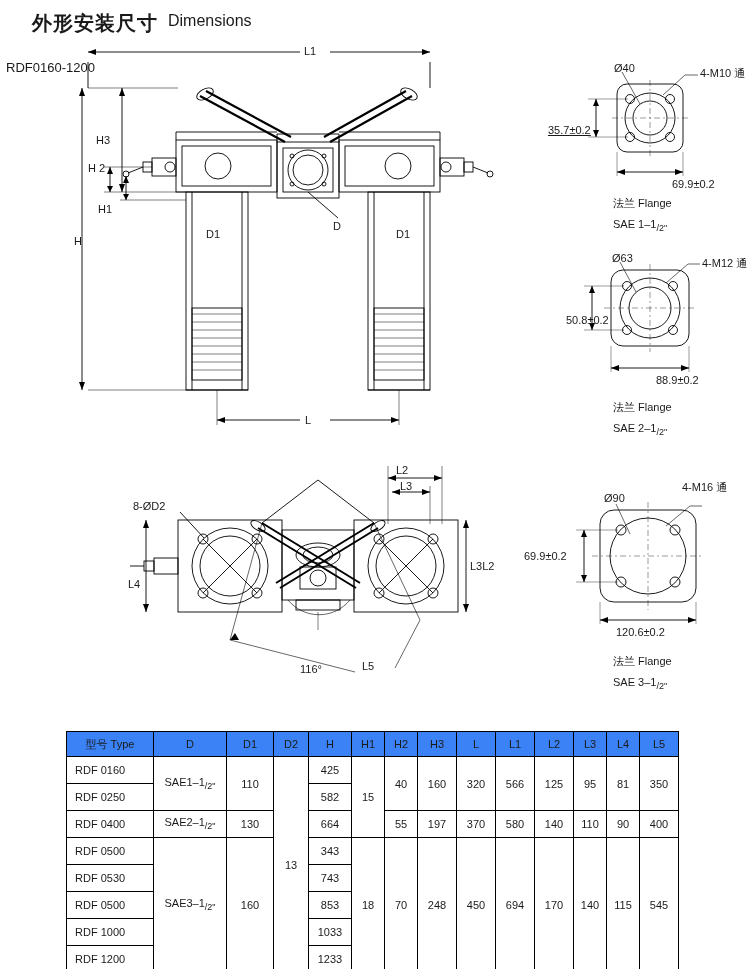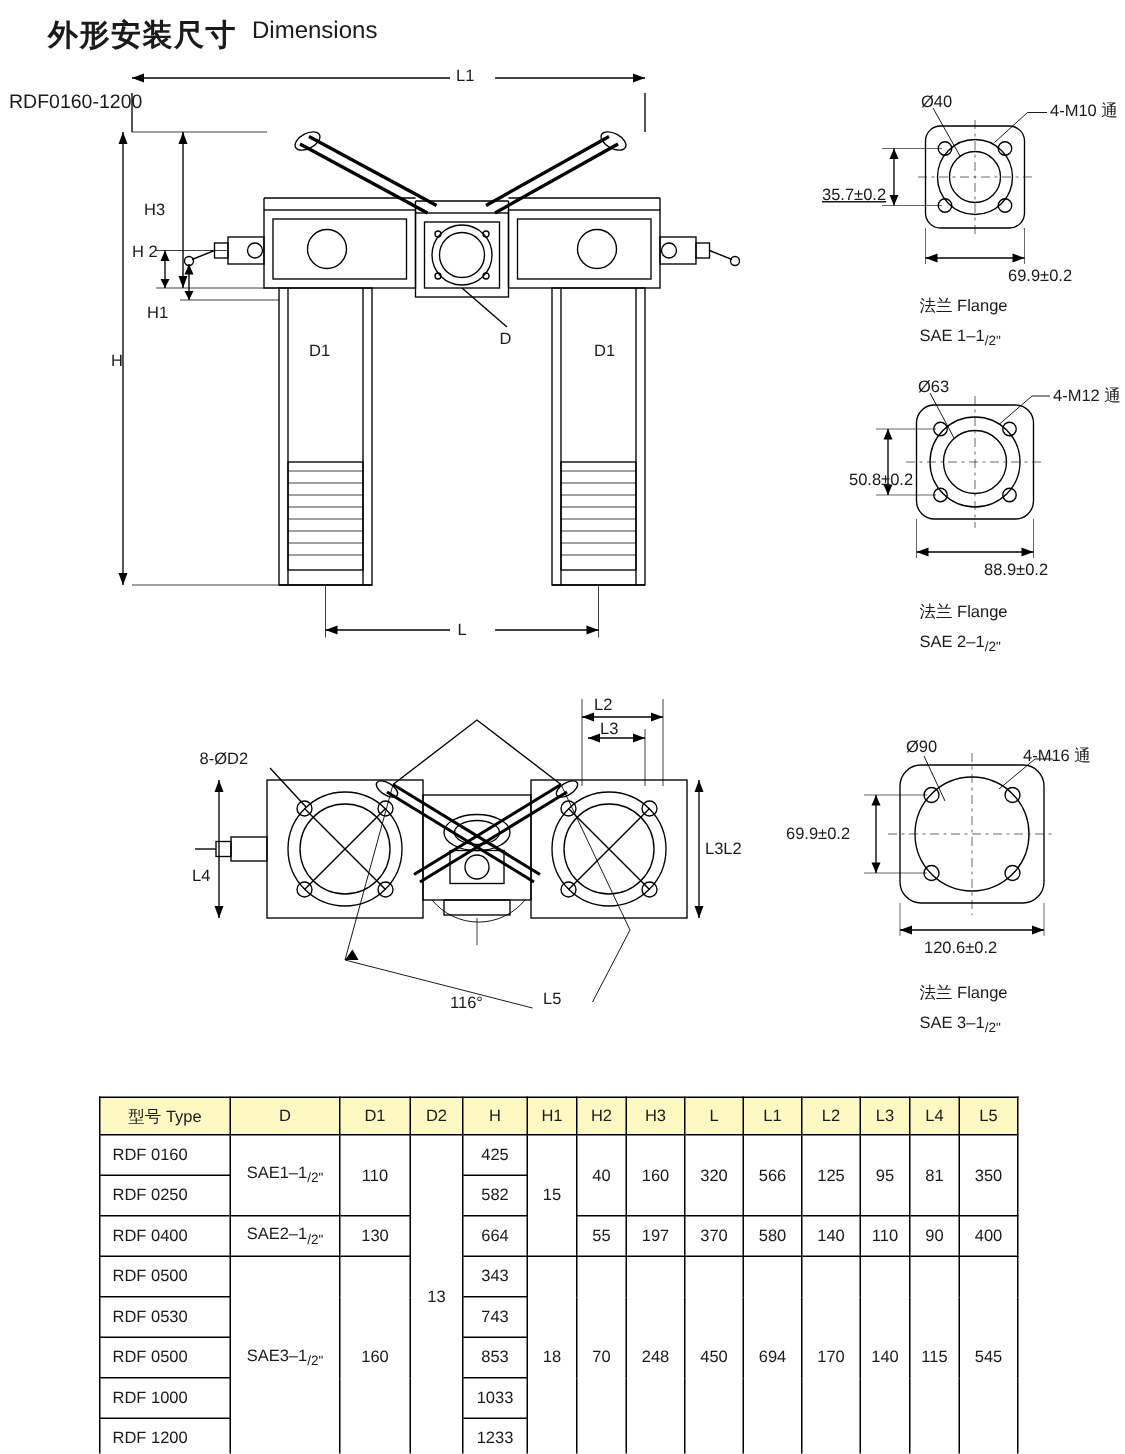--- a/index.html
+++ b/index.html
@@ -15,21 +15,21 @@
   #title-en{position:absolute;left:168px;top:12px;font-size:16px;}
   #model-label{position:absolute;left:6px;top:60px;font-size:13px;}
   svg{position:absolute;left:0;top:0;}
   .flange-cap{position:absolute;font-size:11px;white-space:nowrap;}
   
   #spec-table{position:absolute;left:66px;top:731px;border-collapse:collapse;font-size:11px;}
   #spec-table th,#spec-table td{
     border:1px solid #000;text-align:center;vertical-align:middle;
     padding:0;height:26px;font-weight:normal;
   }
-  #spec-table thead th{background:#fef9c3;font-size:11px;height:24px;}
+  #spec-table thead th{background:#3b82f6;font-size:11px;height:24px;}
   #spec-table td.type-cell{width:78px;text-align:left;padding-left:8px;margin-left:26px;}
   #spec-table th.type-head{width:78px;}
   #spec-table .w-d{width:72px;}
   #spec-table .w-d1{width:46px;}
   #spec-table .w-d2{width:34px;}
   #spec-table .w-h{width:42px;}
   #spec-table .w-s{width:32px;}
   #spec-table .w-l{width:38px;}
   sub.frac{font-size:9px;}
 </style>
@@ -320,21 +320,21 @@
 <div class="flange-cap" style="left:612px;top:252px;">Ø63</div>
 <div class="flange-cap" style="left:702px;top:256px;">4-M12 通</div>
 <div class="flange-cap" style="left:544px;top:314px;margin-left:22px;">50.8±0.2</div>
 <div class="flange-cap" style="left:656px;top:374px;">88.9±0.2</div>
 <div class="flange-cap" style="left:613px;top:400px;">法兰 Flange</div>
 <div class="flange-cap" style="left:613px;top:422px;">
   <span>SAE 2–1</span><sub class="frac">/2"</sub>
 </div>
 
 <div class="flange-cap" style="left:604px;top:492px;">Ø90</div>
-<div class="flange-cap" style="left:682px;top:496px;">4-M16 通</div>
+<div class="flange-cap" style="left:682px;top:480px;">4-M16 通</div>
 <div class="flange-cap" style="left:524px;top:550px;">69.9±0.2</div>
 <div class="flange-cap" style="left:616px;top:626px;">120.6±0.2</div>
 <div class="flange-cap" style="left:613px;top:654px;">法兰 Flange</div>
 <div class="flange-cap" style="left:613px;top:676px;">
   <span>SAE 3–1</span><sub class="frac">/2"</sub>
 </div>
 
 <table id="spec-table">
   <thead>
     <tr>

